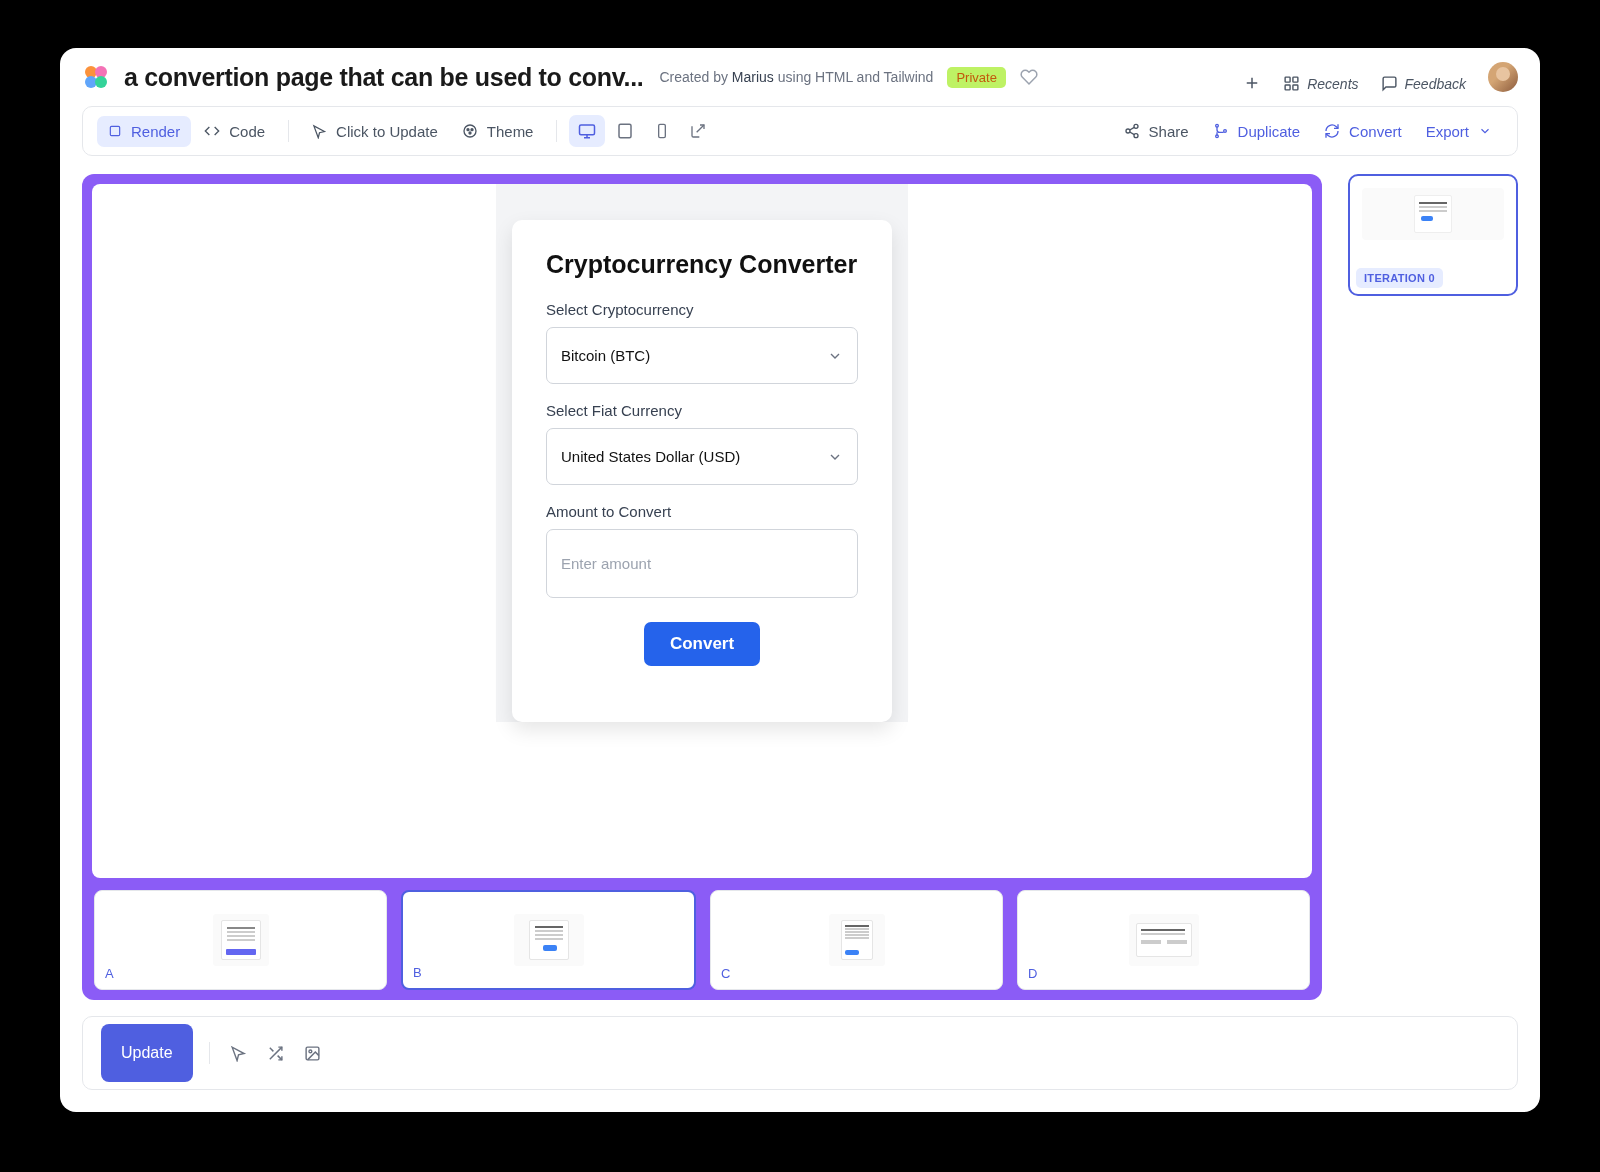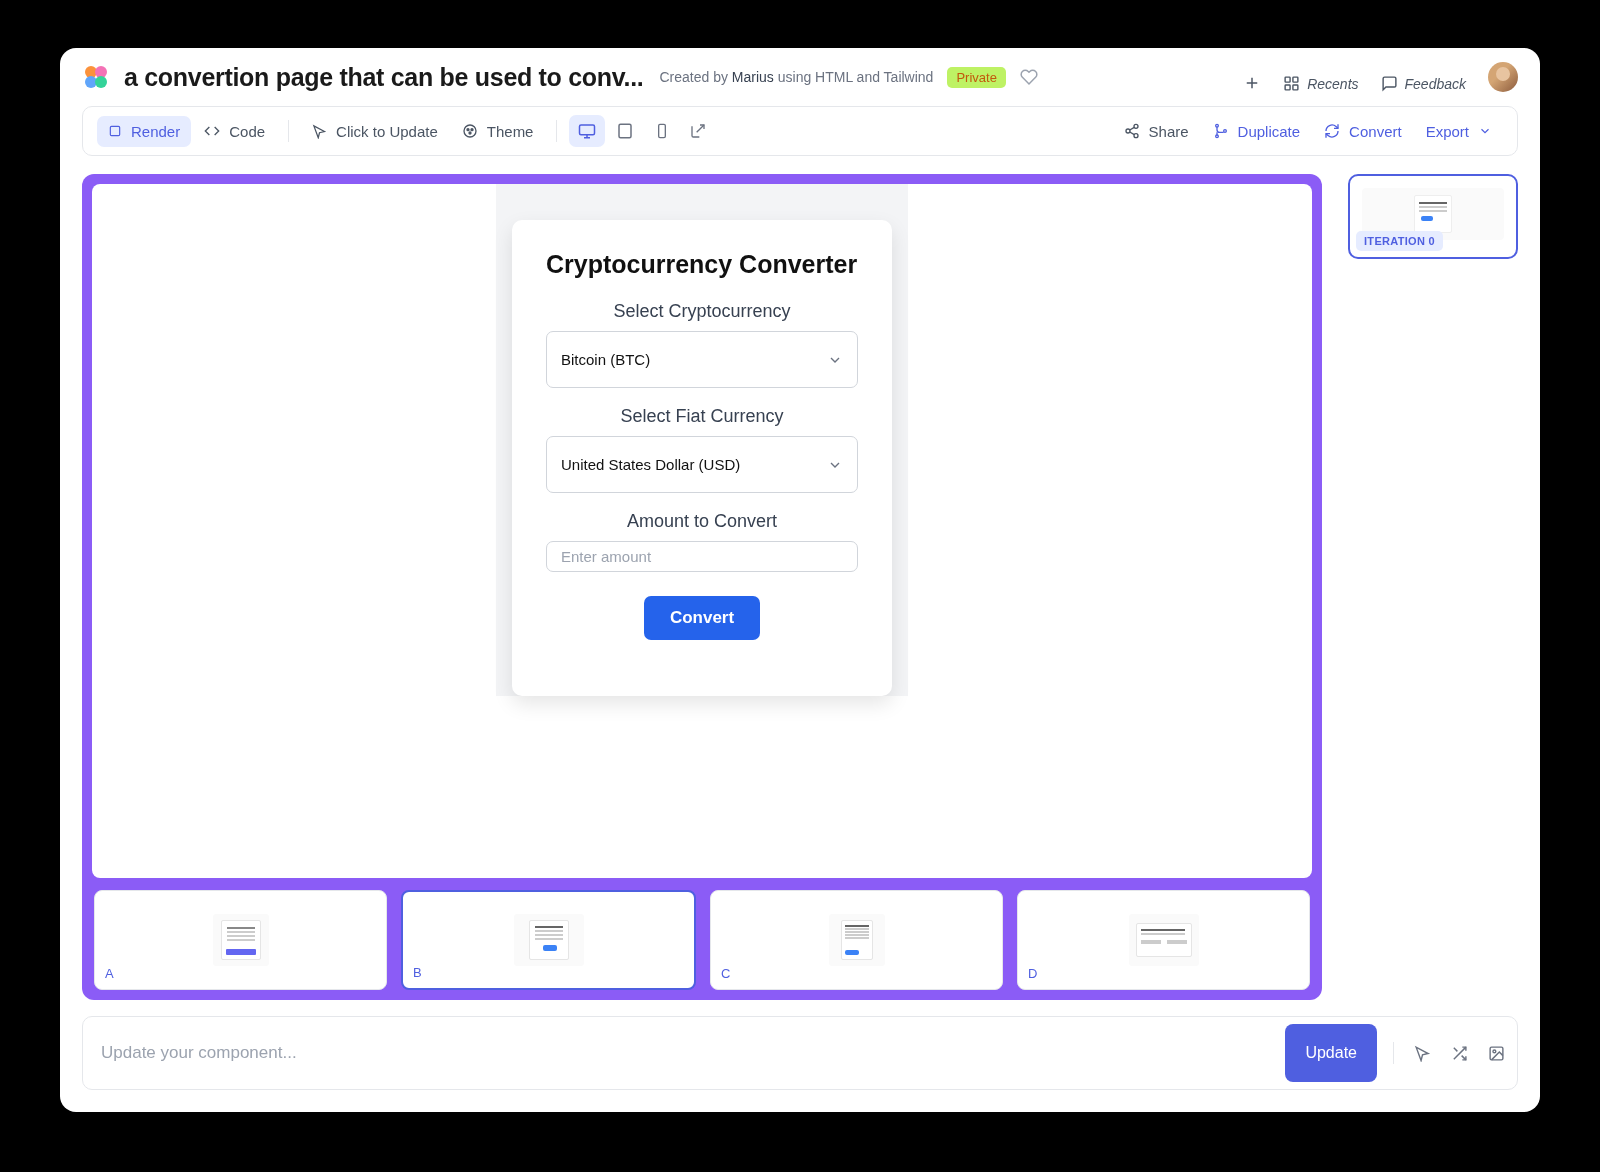--- a/index.html
+++ b/index.html
@@ -161,45 +161,44 @@
       box-shadow: 0 8px 20px rgba(0,0,0,0.1);
       padding: 30px 34px 34px;
     }
     .converter-title {
       font-size: 25px;
       font-weight: 700;
       color: #111;
       margin-bottom: 22px;
     }
     .field-label {
-      font-size: 18px;
+      font-size: 15px;
       color: #374151;
       margin-bottom: 9px;
       display: block;
-      text-align: center;
     }
     .select-box {
       position: relative;
       border: 1px solid #d1d5db;
       border-radius: 7px;
       padding: 19px 14px;
       font-size: 15px;
       color: #111;
       margin-bottom: 18px;
       cursor: pointer;
       display: flex;
       justify-content: space-between;
       align-items: center;
     }
     .select-box .chev { color: #6b7280; }
     .input-box {
       width: 100%;
       border: 1px solid #d1d5db;
       border-radius: 7px;
-      padding: 6px 14px;
+      padding: 25px 14px;
       font-size: 15px;
       color: #111;
       margin-bottom: 24px;
     }
     .input-box::placeholder { color: #9ca3af; }
     .convert-btn {
       display: block;
       margin: 0 auto 22px;
       background: #2563eb;
       color: #fff;
@@ -227,21 +226,21 @@
     }
     .iterations {
       width: 170px;
     }
     .iter-card {
       border: 2px solid #4f5fe0;
       border-radius: 10px;
       padding: 12px;
       background: #fff;
       position: relative;
-      height: 85px;
+      height: 122px;
     }
     .iter-thumb {
       background: #fafafa;
       height: 52px;
       border-radius: 4px;
       display:flex;
       align-items:center;
       justify-content:center;
     }
     .iter-thumb-inner {
@@ -568,21 +567,20 @@
       <div class="iter-card">
         <div class="iter-thumb">
           <div class="iter-thumb-inner"></div>
         </div>
         <div class="iter-label">ITERATION 0</div>
       </div>
     </div>
   </div>
 
   <div class="bottom-bar">
-    <input class="prompt-input" placeholder="Update your component..." style="">
     <button class="update-btn">Update</button>
     <div class="bottom-divider"></div>
     <span class="bottom-icon">
       <svg width="17" height="17" viewBox="0 0 24 24" fill="none" stroke="currentColor" stroke-width="2">
           <path d="M3 3l7 19 2-8 8-2z"></path>
         </svg>
     </span>
     <span class="bottom-icon">
       <svg width="17" height="17" viewBox="0 0 24 24" fill="none" stroke="currentColor" stroke-width="2">
           <polyline points="16 3 21 3 21 8"></polyline>

